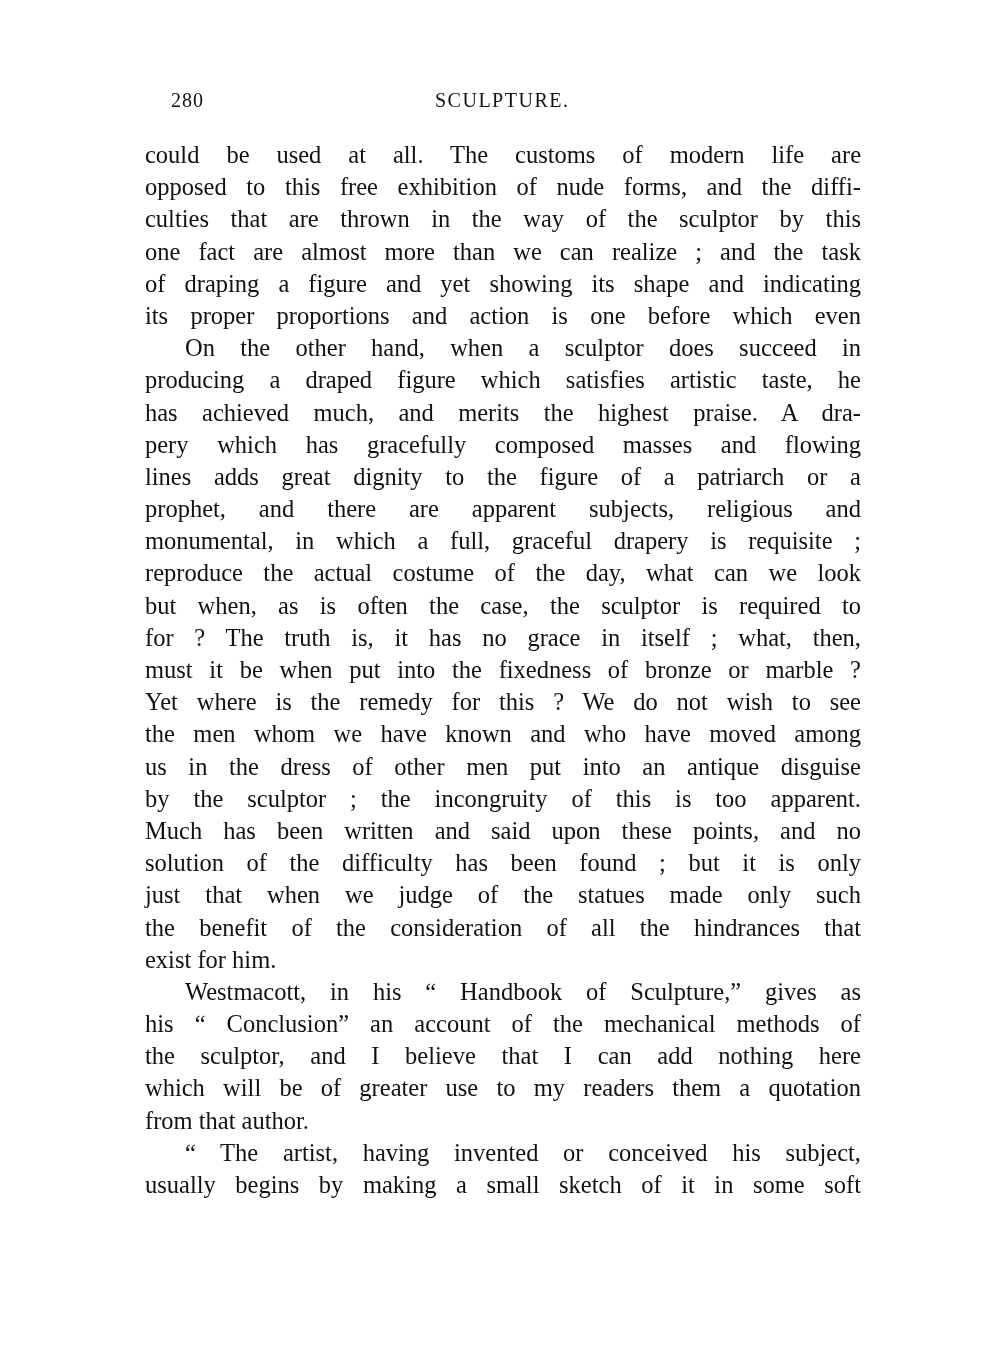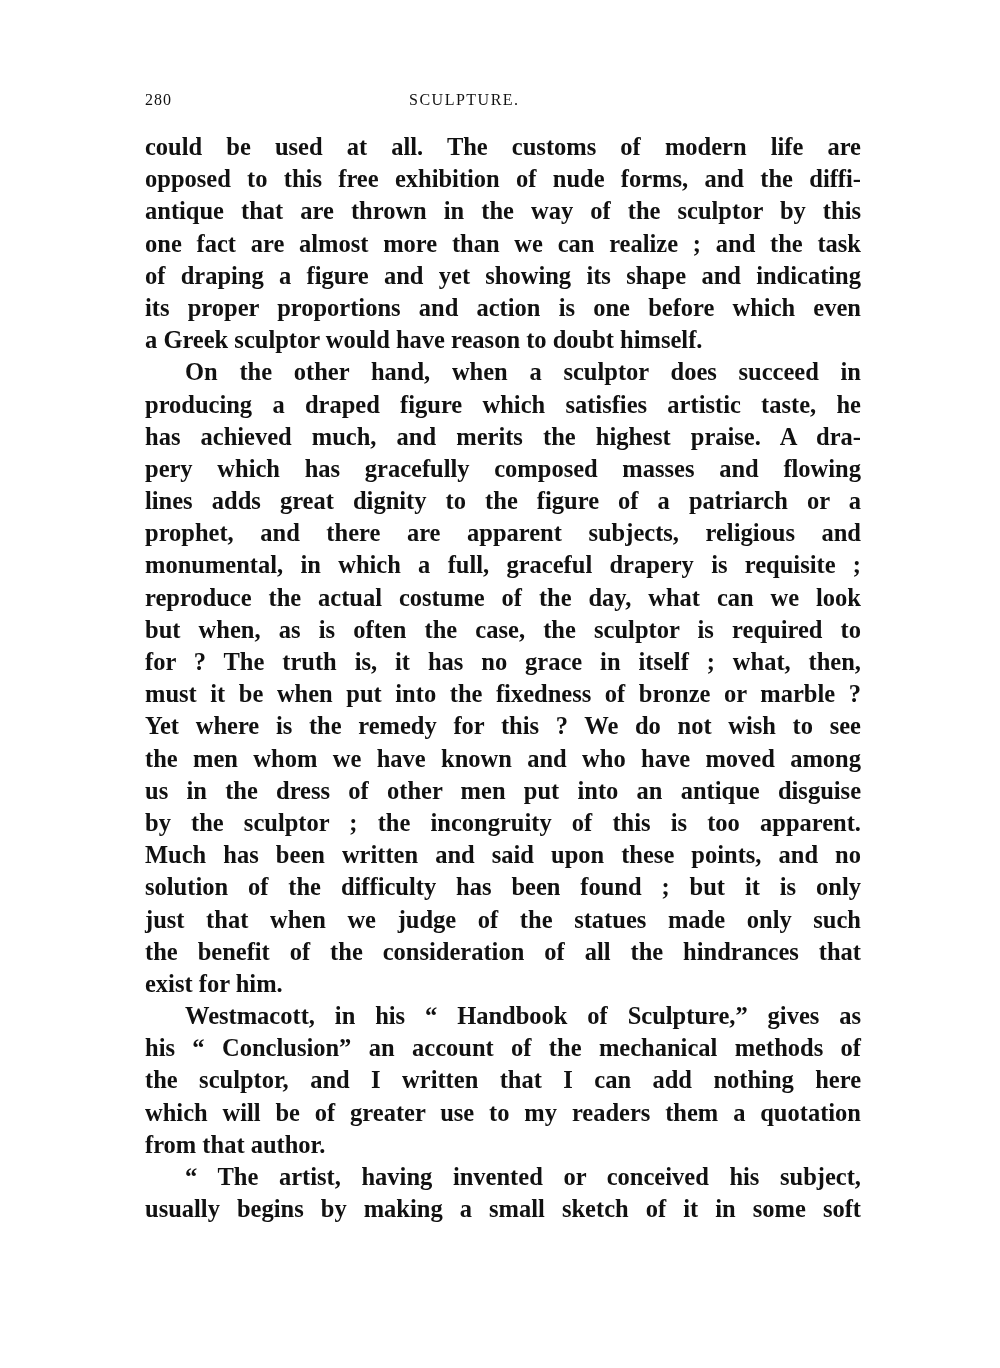--- a/index.html
+++ b/index.html
@@ -17,38 +17,38 @@
     }
     .page {
       position: absolute;
       left: 145px;
       top: 84px;
       width: 720px;
     }
     .running-head {
       position: relative;
       height: 32px;
-      font-size: 16px;
+      font-size: 20px;
       line-height: 32px;
+      margin-left: 26px;
     }
     .page-number {
       position: absolute;
       left: 0;
       top: 0;
       letter-spacing: 1px;
     }
     .running-title {
       position: absolute;
       left: 264px;
       top: 0;
       letter-spacing: 1.5px;
     }
     .body-text {
-      margin-top: 15px;
-      font-weight: bold;
+      margin-top: 23px;
     }
     .line {
       display: block;
       height: 32.2px;
       line-height: 32.2px;
       font-size: 24.5px;
       white-space: nowrap;
       text-align: justify;
       text-align-last: justify;
       width: 716px;
@@ -68,25 +68,24 @@
   <div class="running-head">
     <span class="page-number">280</span>
     <span class="running-title">SCULPTURE.</span>
   </div>
 
   <div class="body-text">
 
     <div>
       <span class="line">could be used at all.  The customs of modern life are</span>
       <span class="line">opposed to this free exhibition of nude forms, and the diffi-</span>
-      <span class="line">antique that are thrown in the way of the sculptor by this</span>
+      <span class="line">culties that are thrown in the way of the sculptor by this</span>
       <span class="line">one fact are almost more than we can realize ; and the task</span>
       <span class="line">of draping a figure and yet showing its shape and indicating</span>
       <span class="line">its proper proportions and action is one before which even</span>
-      <span class="line last">a Greek sculptor would have reason to doubt himself.</span>
     </div>
 
     <div>
       <span class="line indent">On the other hand, when a sculptor does succeed in</span>
       <span class="line">producing a draped figure which satisfies artistic taste, he</span>
       <span class="line">has achieved much, and merits the highest praise.  A dra-</span>
       <span class="line">pery which has gracefully composed masses and flowing</span>
       <span class="line">lines adds great dignity to the figure of a patriarch or a</span>
       <span class="line">prophet, and there are apparent subjects, religious and</span>
       <span class="line">monumental, in which a full, graceful drapery is requisite ;</span>
@@ -101,21 +100,21 @@
       <span class="line">Much has been written and said upon these points, and no</span>
       <span class="line">solution of the difficulty has been found ; but it is only</span>
       <span class="line">just that when we judge of the statues made only such</span>
       <span class="line">the benefit of the consideration of all the hindrances that</span>
       <span class="line last">exist for him.</span>
     </div>
 
     <div>
       <span class="line indent">Westmacott, in his “ Handbook of Sculpture,” gives as</span>
       <span class="line">his “ Conclusion” an account of the mechanical methods of</span>
-      <span class="line">the sculptor, and I written that I can add nothing here</span>
+      <span class="line">the sculptor, and I believe that I can add nothing here</span>
       <span class="line">which will be of greater use to my readers them a quotation</span>
       <span class="line last">from that author.</span>
     </div>
 
     <div>
       <span class="line indent">“ The artist, having invented or conceived his subject,</span>
       <span class="line">usually begins by making a small sketch of it in some soft</span>
     </div>
   </div>
 </div>

